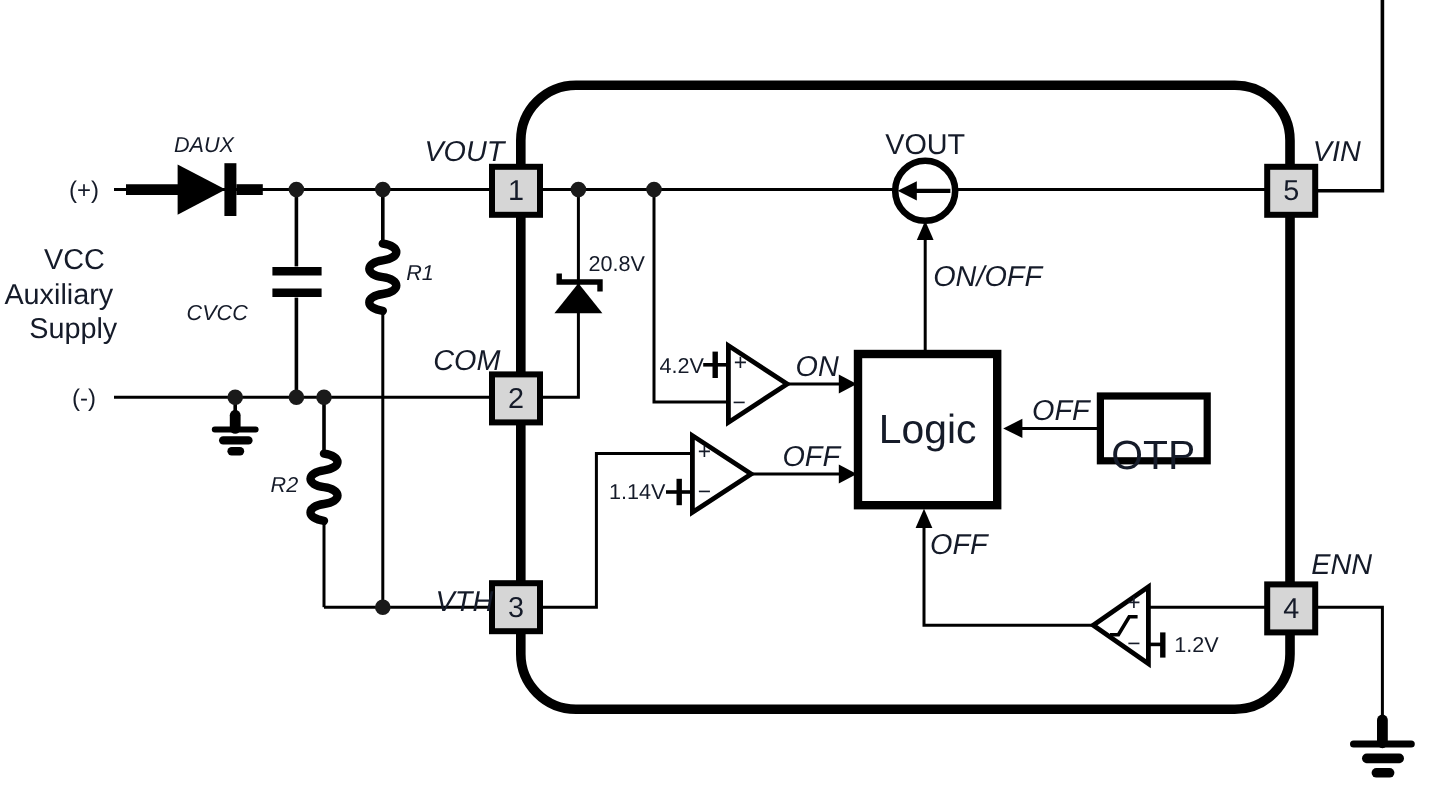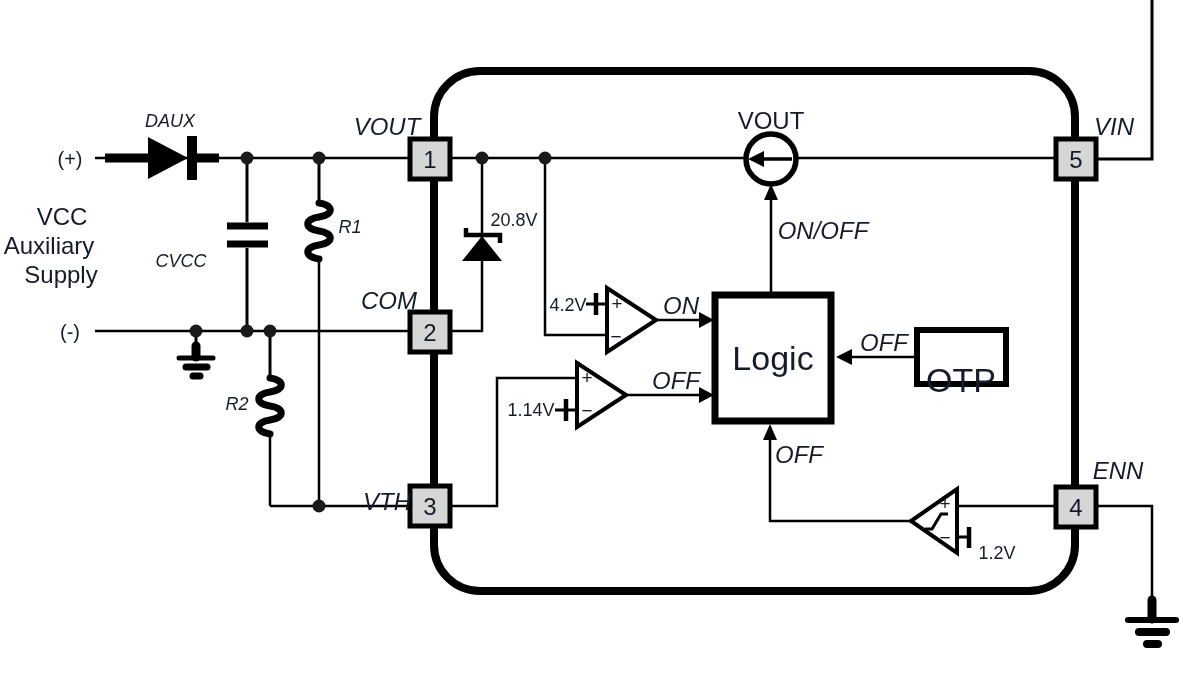--- a/index.html
+++ b/index.html
@@ -187,18 +187,18 @@
   <div class="lbl sz18" style="left:568px;top:305px;">4.2V</div>
   <div class="lbl sz19 it" style="left:681px;top:306px;">ON</div>
   <div class="lbl pm" style="left:617px;top:303px;">+</div>
   <div class="lbl pm" style="left:616px;top:336px;">−</div>
 
   <div class="lbl sz18" style="left:531px;top:410px;text-align:center;">1.14V</div>
   <div class="lbl sz19 it" style="left:676px;top:381px;">OFF</div>
   <div class="lbl pm" style="left:587px;top:377px;">+</div>
   <div class="lbl pm" style="left:587px;top:410px;">−</div>
 
-  <div class="lbl sz18" style="left:997px;top:537px;margin-top:16px;">1.2V</div>
+  <div class="lbl sz18" style="left:997px;top:537px;">1.2V</div>
   <div class="lbl sz19 it" style="left:799px;top:455px;">OFF</div>
   <div class="lbl pm" style="left:945px;top:503px;">+</div>
   <div class="lbl pm" style="left:945px;top:537px;">−</div>
 
 </div>
 
 </body></html>

